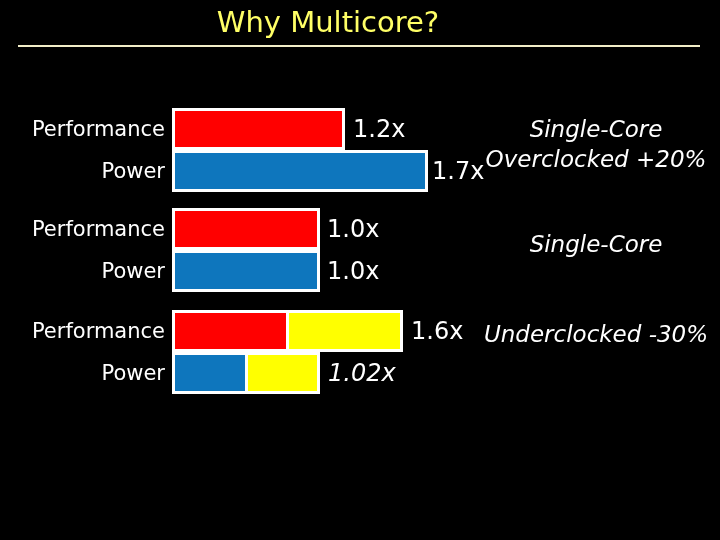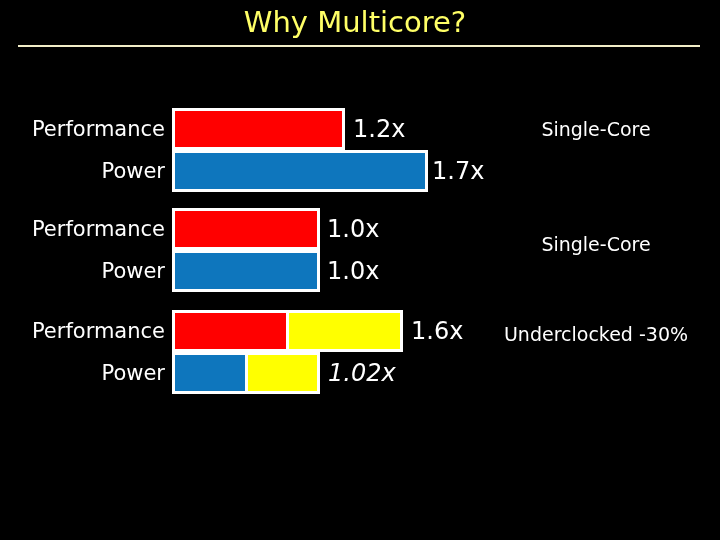--- a/index.html
+++ b/index.html
@@ -22,21 +22,20 @@
     left: 0;
     top: 4px;
     width: 656px;
     text-align: center;
     color: #ffff66;
     font-size: 29px;
     font-weight: 400;
     letter-spacing: 0px;
     line-height: 36px;
     white-space: nowrap;
-    padding-left: 27px;
   }
   .title-rule {
     position: absolute;
     left: 18px;
     top: 45px;
     width: 682px;
     height: 2px;
     background: #f2eec8;
   }
 
@@ -89,24 +88,25 @@
     color: #ffffff;
     font-size: 24px;
     line-height: 42px;
     white-space: nowrap;
   }
 
   
   .caption {
     position: absolute;
     color: #ffffff;
-    font-size: 19px;
+    font-size: 23px;
     line-height: 30px;
     text-align: center;
     white-space: nowrap;
+    font-style: italic;
   }
   .caption .cline { display: block; }
 </style>
 </head>
 <body>
 
 <div class="slide">
 
   <div class="title">Why Multicore?</div>
   <div class="title-rule"></div>
@@ -124,20 +124,21 @@
     <div class="row" style="top:42px;">
       <div class="row-label">Power</div>
       <div class="bar" style="left:172px; width:256px;">
         <div class="seg blue" style="flex:1 1 auto;"></div>
       </div>
       <div class="bar-value" style="left:432px;">1.7x</div>
     </div>
 
     <div class="caption" style="left:478px; top:6px; width:236px;">
       <span class="cline">Single-Core</span>
+      <span class="cline">Overclocked +20%</span>
     </div>
   </div>
 
   <div class="group" style="top:208px;">
 
     <div class="row" style="top:0px;">
       <div class="row-label">Performance</div>
       <div class="bar" style="left:172px; width:148px;">
         <div class="seg red" style="flex:1 1 auto;"></div>
       </div>

